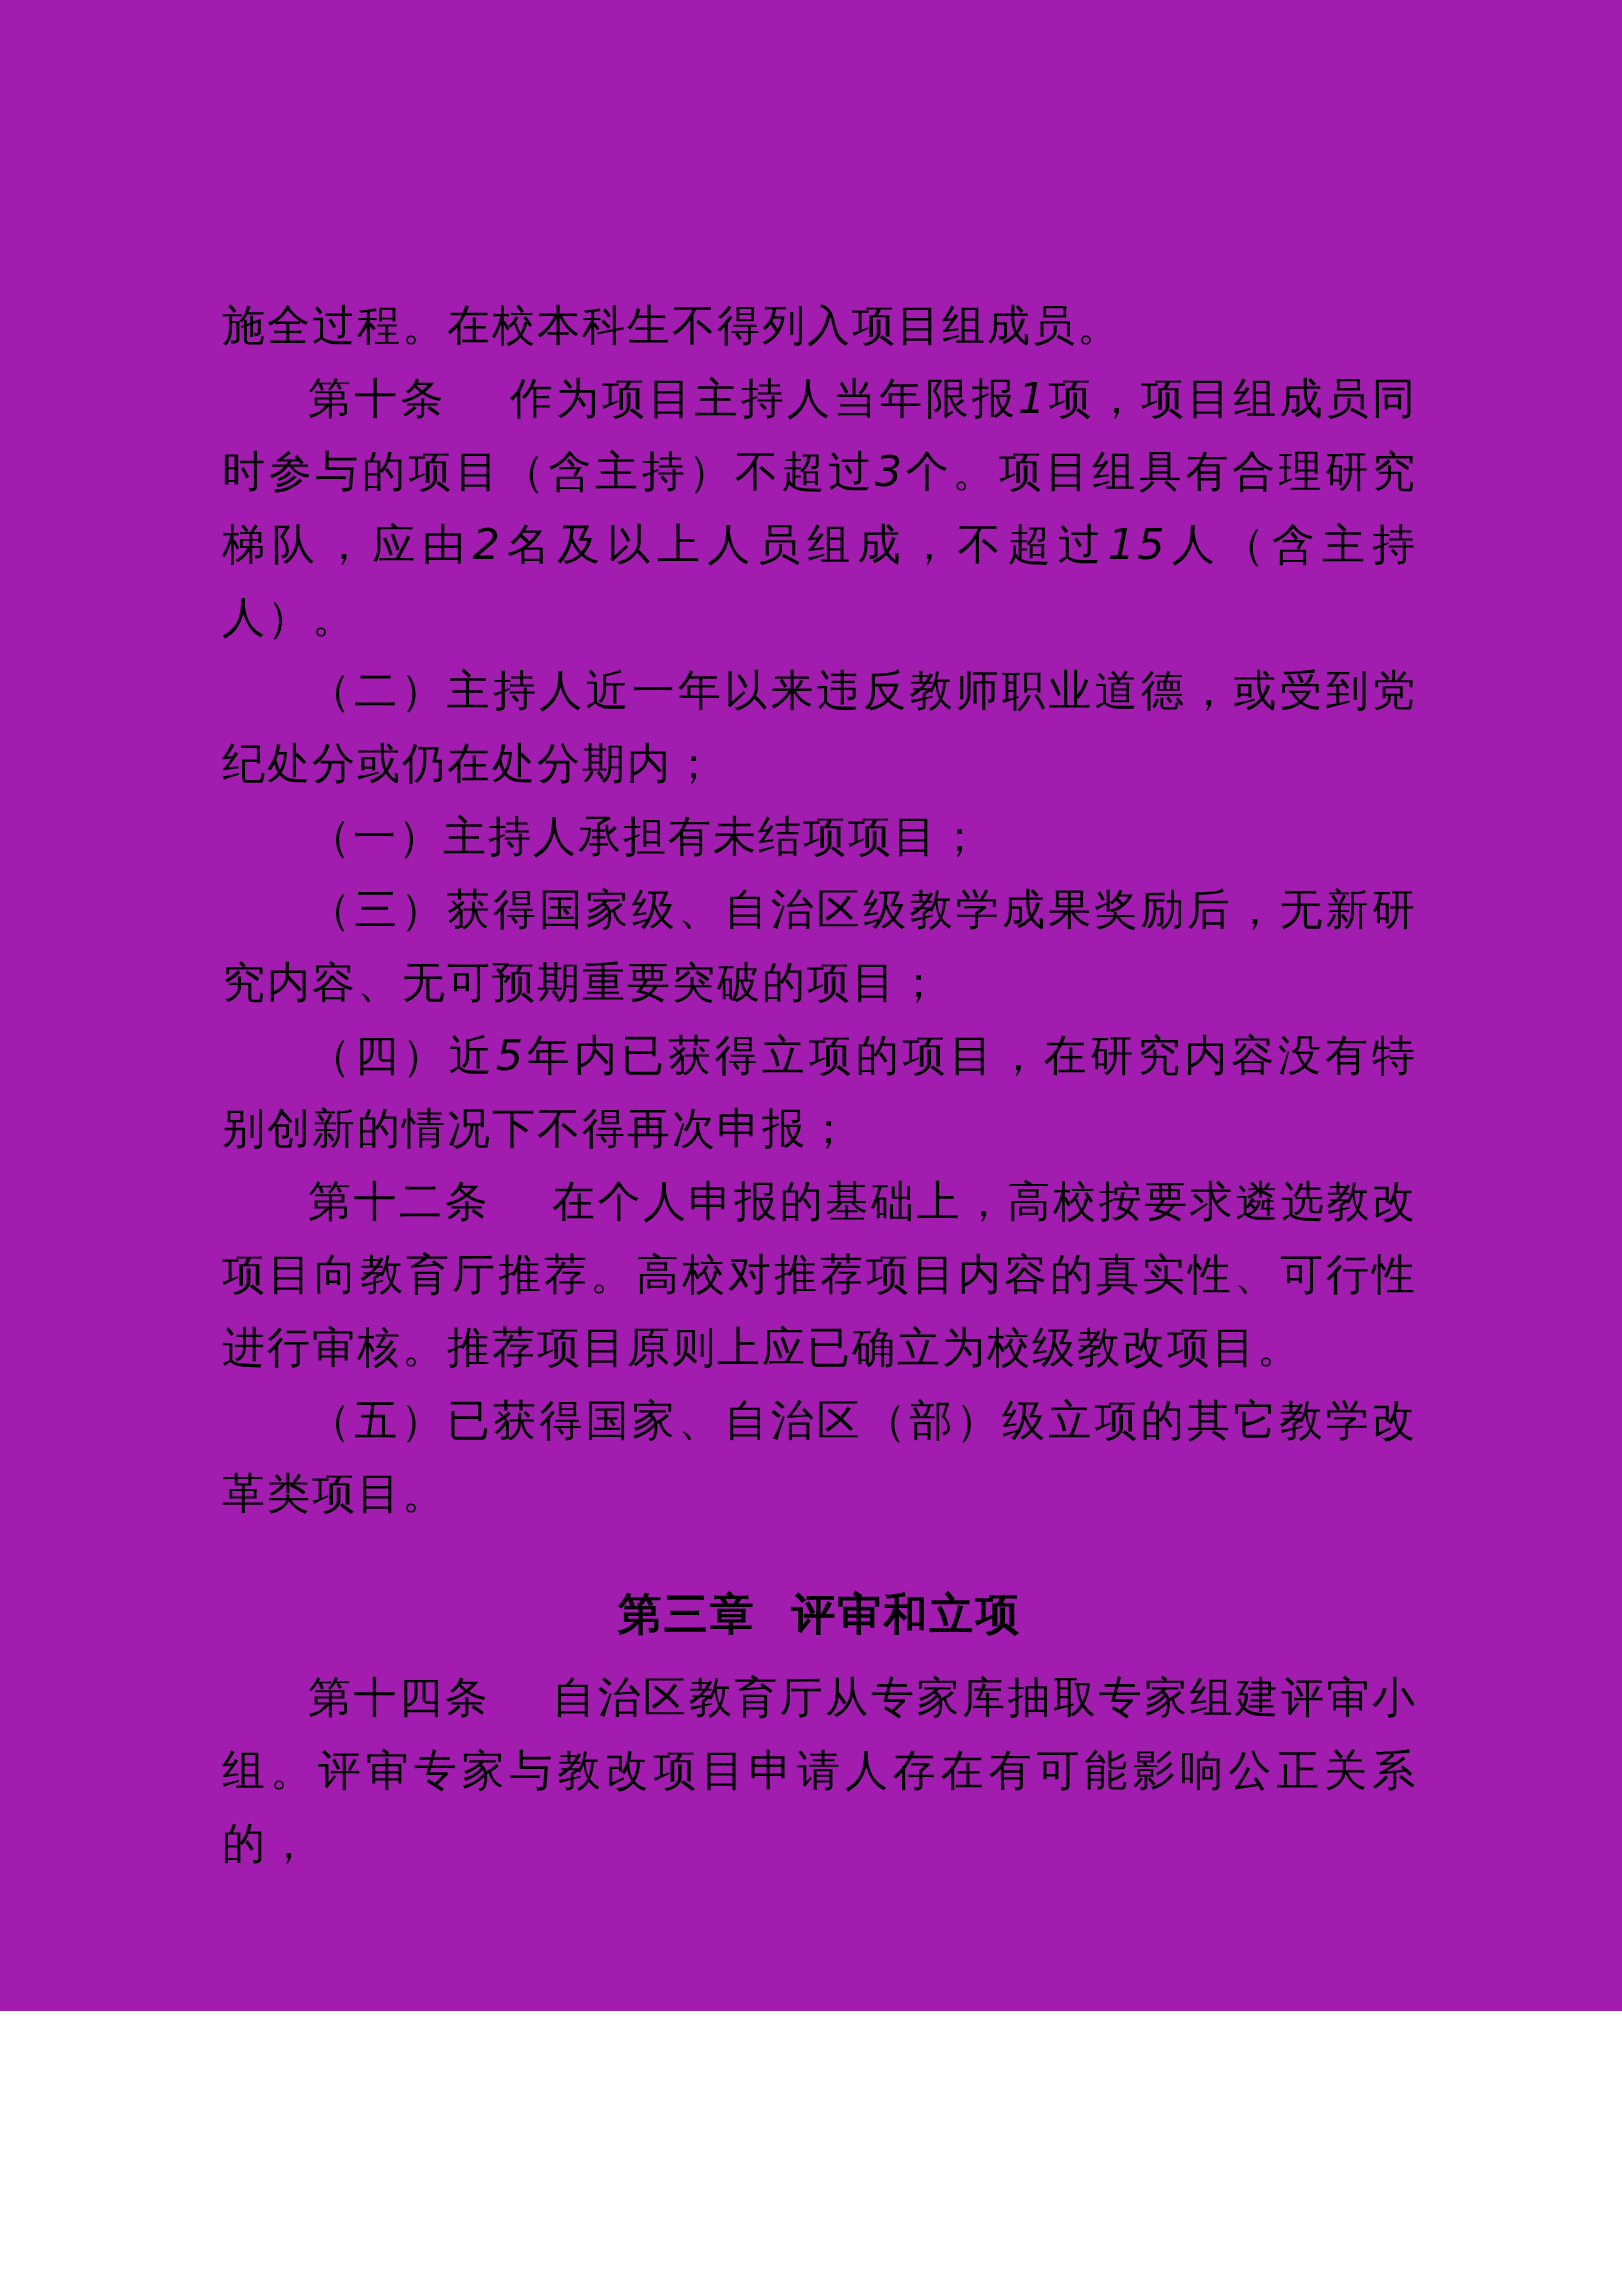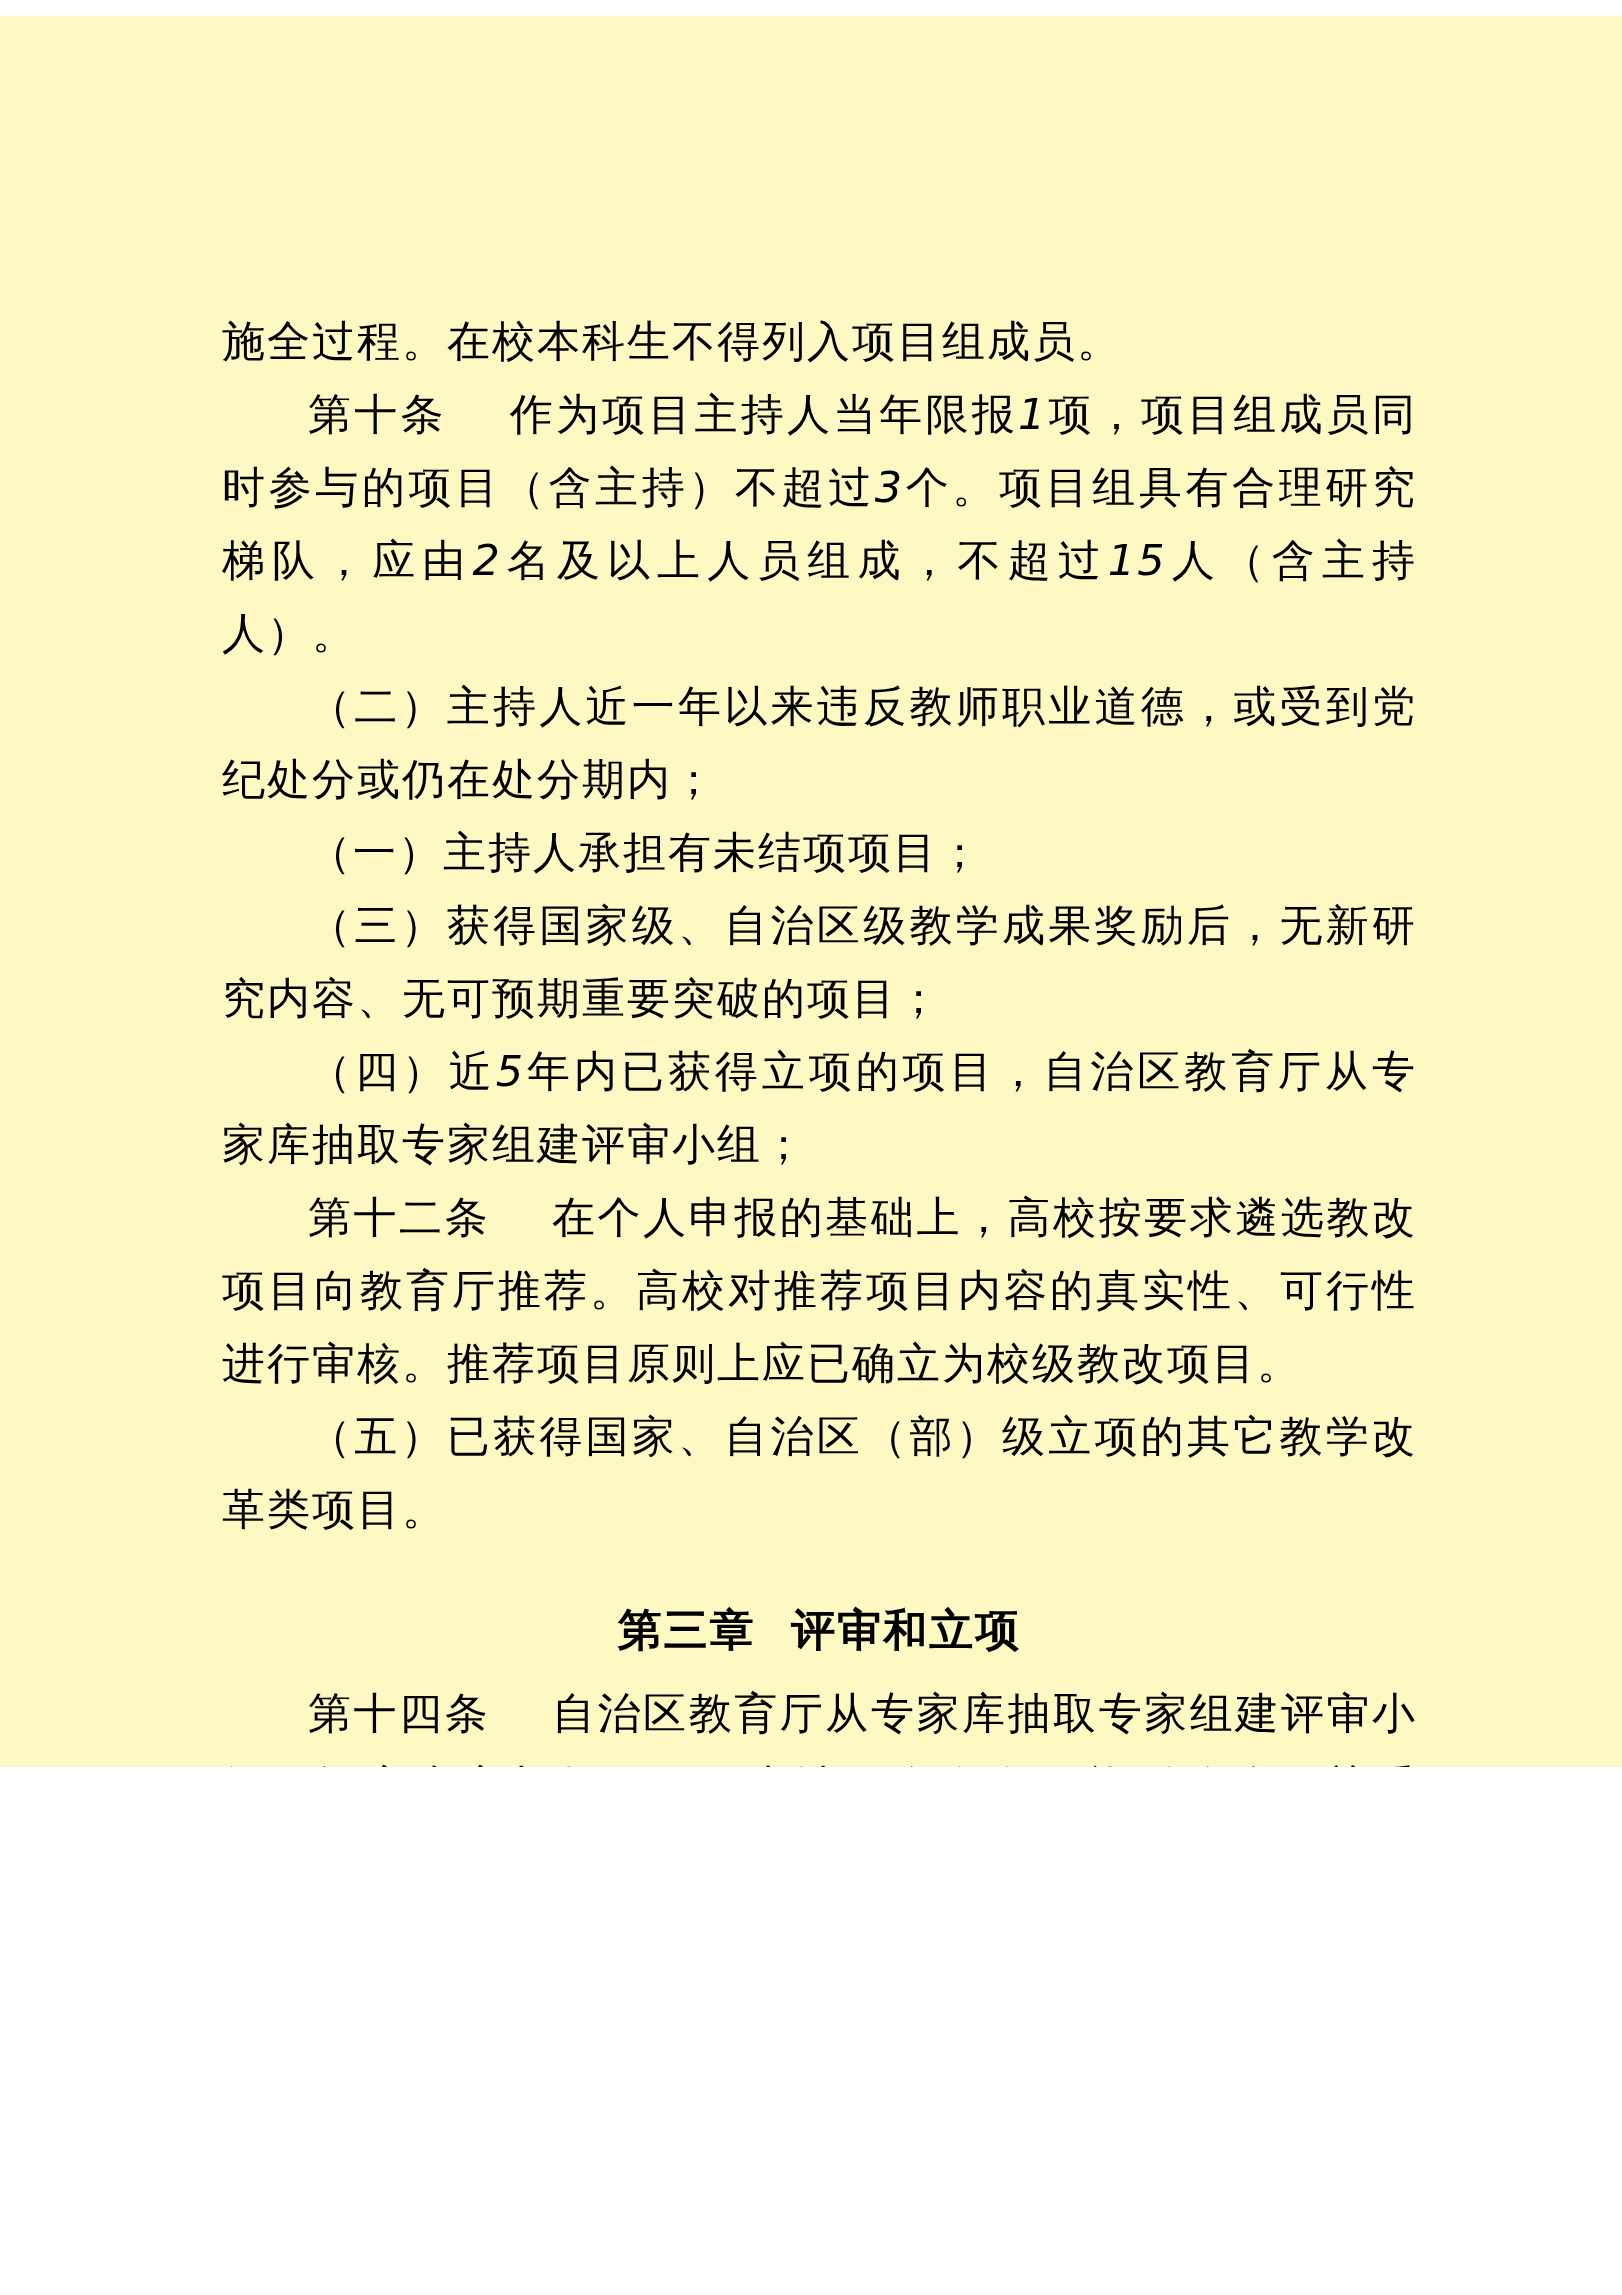--- a/index.html
+++ b/index.html
@@ -3,26 +3,25 @@
 <meta charset="utf-8">
 <style>
   html, body {
     margin: 0;
     padding: 0;
     background: #ffffff;
   }
   .page {
     position: relative;
     width: 1623px;
-    height: 1751px;
-    background: #fef9c3;
+    height: 2011px;
+    background: #a21caf;
     color: #000000;
     overflow: hidden;
     font-family: "DejaVu Sans", sans-serif;
-    margin-top: 16px;
   }
   .content {
     position: absolute;
     left: 222px;
     top: 289px;
     width: 1195px;
   }
   .para {
     margin: 0;
     font-size: 43px;
@@ -61,21 +60,21 @@
 </head>
 <body>
 
 <div class="page">
   <main class="content">
     <p class="para noindent">施全过程。在校本科生不得列入项目组成员。</p>
     <p class="para">第十条　 作为项目主持人当年限报1项，项目组成员同时参与的项目（含主持）不超过3个。项目组具有合理研究梯队，应由2名及以上人员组成，不超过15人（含主持人）。</p>
     <p class="para">（二）主持人近一年以来违反教师职业道德，或受到党纪处分或仍在处分期内；</p>
     <p class="para">（一）主持人承担有未结项项目；</p>
     <p class="para">（三）获得国家级、自治区级教学成果奖励后，无新研究内容、无可预期重要突破的项目；</p>
-    <p class="para">（四）近5年内已获得立项的项目，自治区教育厅从专家库抽取专家组建评审小组；</p>
+    <p class="para">（四）近5年内已获得立项的项目，在研究内容没有特别创新的情况下不得再次申报；</p>
     <p class="para">第十二条　 在个人申报的基础上，高校按要求遴选教改项目向教育厅推荐。高校对推荐项目内容的真实性、可行性进行审核。推荐项目原则上应已确立为校级教改项目。</p>
     <p class="para">（五）已获得国家、自治区（部）级立项的其它教学改革类项目。</p>
     <h2 class="chapter">第三章 评审和立项</h2>
     <p class="para">第十四条　 自治区教育厅从专家库抽取专家组建评审小组。评审专家与教改项目申请人存在有可能影响公正关系的，</p>
   </main>
   <div class="footer">— 5 —</div>
 </div>
 
 
 </body></html>

